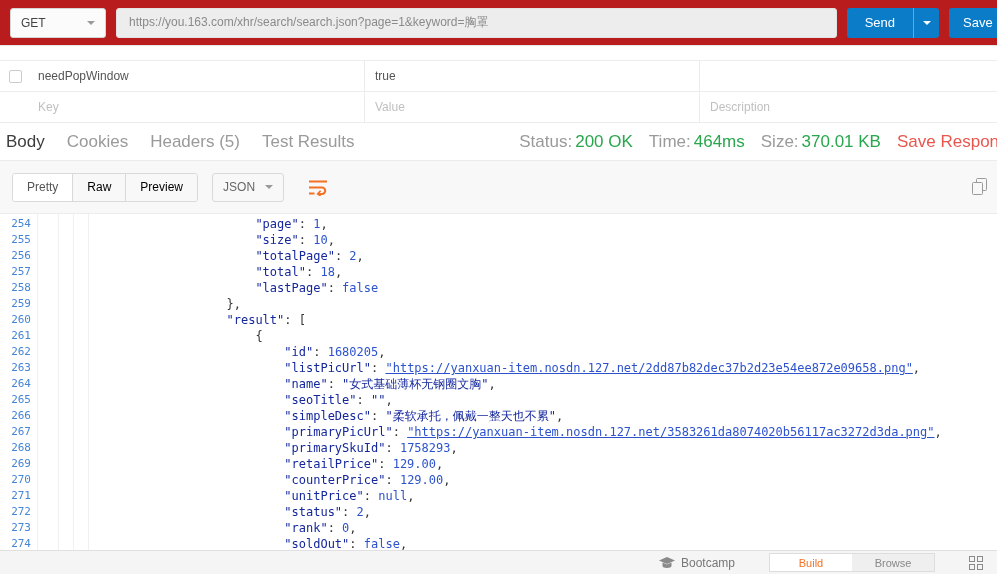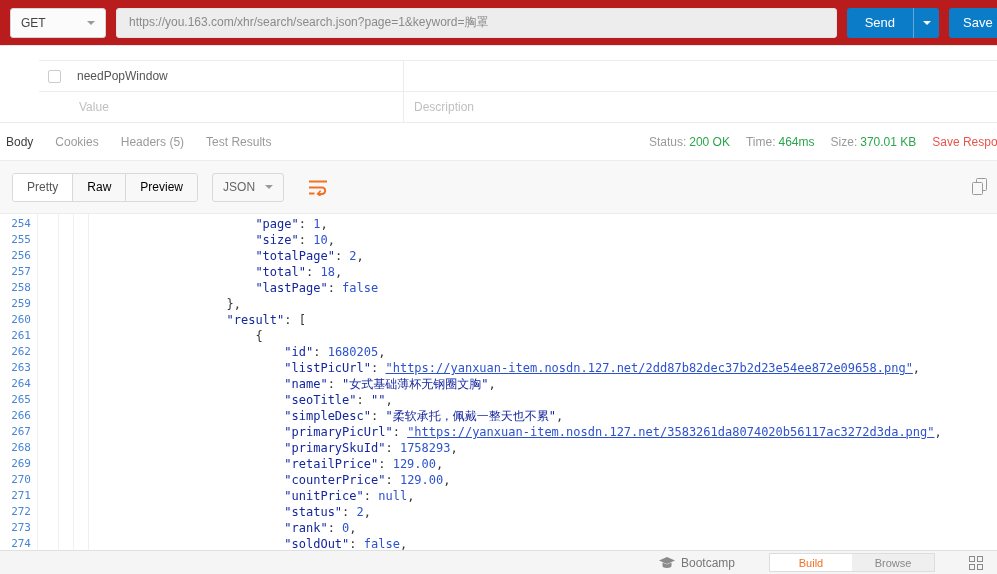--- a/index.html
+++ b/index.html
@@ -14,31 +14,31 @@
   .url-field { flex:1; height:30px; margin-left:10px; background:#ededed; border:1px solid #e2e2e2; border-radius:3px; padding:0 12px; font-size:12px; color:#8a8a8a; white-space:nowrap; overflow:hidden; font-family:"Liberation Sans", sans-serif; }
   .send-group { display:flex; margin-left:10px; flex:0 0 auto; }
   .send-main { height:30px; padding:0 18px; background:var(--send-blue,#0b7cc8); color:#fff; border:none; font-size:13px; border-radius:3px 0 0 3px; cursor:pointer; font-family:"Liberation Sans", sans-serif; }
   .send-caret { width:26px; height:30px; background:var(--send-blue,#0b7cc8); border:none; border-left:1px solid rgba(255,255,255,.35); border-radius:0 3px 3px 0; display:flex; align-items:center; justify-content:center; cursor:pointer; }
   .send-caret .caret { border-top-color:#fff; }
   .save-btn { height:30px; width:110px; margin-left:10px; margin-right:-62px; background:var(--send-blue,#0b7cc8); color:#fff; border:none; font-size:13px; border-radius:3px; text-align:left; padding-left:14px; cursor:pointer; font-family:"Liberation Sans", sans-serif; flex:0 0 auto; }
 
   
   .params { flex:0 0 76px; background:#fff; }
   .params-spacer { height:14px; }
-  .param-row { height:31px; display:flex; border-top:1px solid #ececec; font-size:12px; color:#555;margin-left:39px; }
+  .param-row { height:31px; display:flex; border-top:1px solid #ececec; font-size:12px; color:#555; }
   .cb-cell { width:30px; display:flex; align-items:center; justify-content:center; flex:0 0 30px; }
   .checkbox { width:13px; height:13px; border:1px solid #ccc; border-radius:2px; background:#fff; cursor:pointer; }
   .cell { display:flex; align-items:center; overflow:hidden; white-space:nowrap; }
   .cell.key  { width:335px; flex:0 0 335px; border-right:1px solid #ececec; padding:0 10px 0 8px; }
   .cell.value{ width:335px; flex:0 0 335px; border-right:1px solid #ececec; padding:0 10px; }
   .cell.desc { flex:1; padding:0 10px; }
   .param-row.placeholder { color:#c0c0c0; }
 
   
-  .resp-meta { flex:0 0 38px; border-top:1px solid #ececec; background:#fff; display:flex; align-items:center; font-size:12px; padding-left:6px; position:relative; overflow:hidden; }
+  .resp-meta { flex:0 0 38px; border-top:1px solid #ececec; background:#fff; display:flex; align-items:center; font-size:17px; padding-left:6px; position:relative; overflow:hidden; }
   .resp-tabs { display:flex; align-items:center; }
   .resp-tab { color:#9a9a9a; margin-right:22px; cursor:pointer; }
   .resp-tab.active { color:#3d3d3d; }
   .meta-right { position:absolute; right:0; top:0; height:100%; display:flex; align-items:center; white-space:nowrap; }
   .meta-item { margin-right:16px; color:#9a9a9a; }
   .meta-item b { color:var(--green,#2aa64d); font-weight:normal; margin-left:3px; }
   .save-response { color:var(--red,#e8564e); margin-right:-20px; cursor:pointer; }
 
   
   .viewer-toolbar { flex:0 0 53px; background:#f8f8f8; border-top:1px solid #ececec; display:flex; align-items:center; padding:0 12px; position:relative; }
@@ -93,24 +93,26 @@
     <button class="save-btn">Save</button>
   </div>
 
   <div class="params">
     <div class="params-spacer"></div>
     <div class="param-row">
       <div class="cb-cell">
           <span class="checkbox"></span>
         </div>
       <div class="cell key">needPopWindow</div>
+      <div class="cell value">true</div>
       <div class="cell desc"></div>
     </div>
     <div class="param-row placeholder">
       <div class="cb-cell"></div>
+      <div class="cell key">Key</div>
       <div class="cell value">Value</div>
       <div class="cell desc">Description</div>
     </div>
   </div>
 
   <div class="resp-meta">
     <div class="resp-tabs">
       <span class="resp-tab active">Body</span>
       <span class="resp-tab">Cookies</span>
       <span class="resp-tab">Headers (5)</span>

